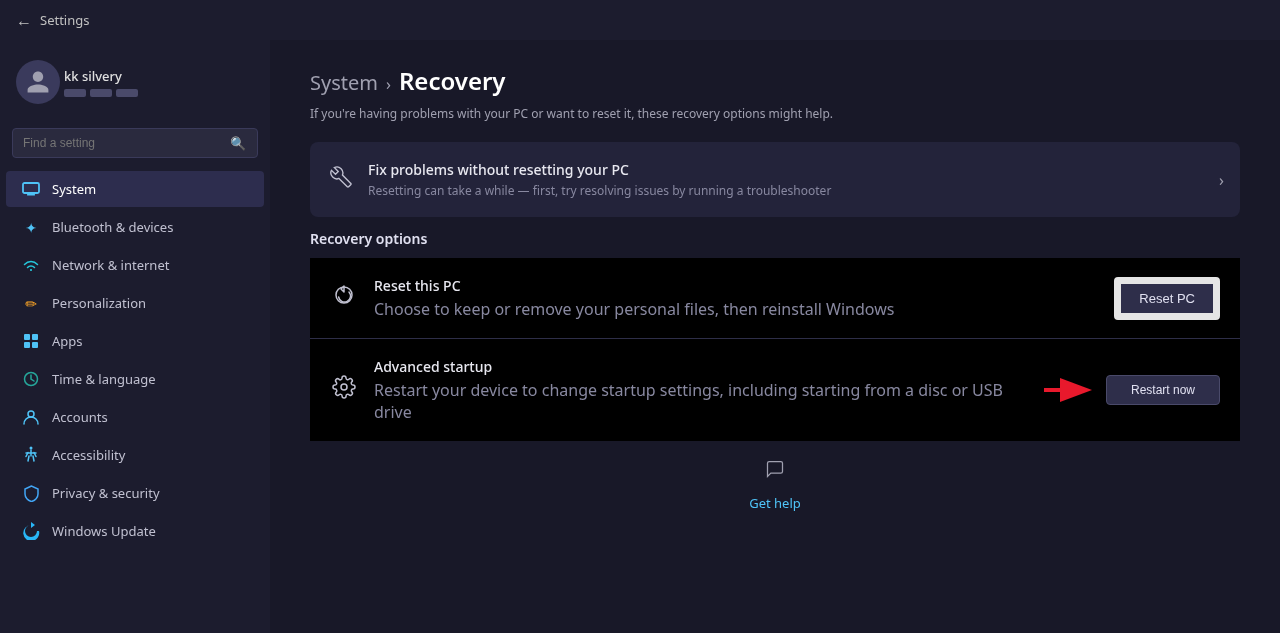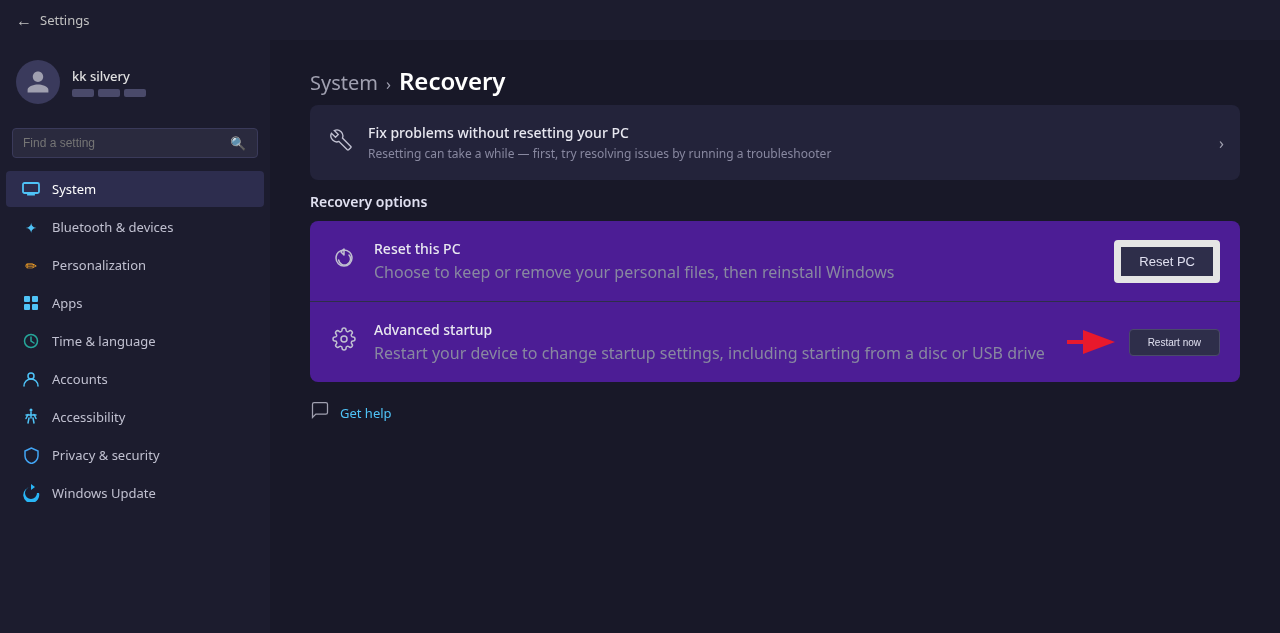--- a/index.html
+++ b/index.html
@@ -50,21 +50,21 @@
       padding: 8px 0;
       flex-shrink: 0;
       overflow-y: auto;
     }
 
     
     .user-profile {
       display: flex;
       align-items: center;
       padding: 12px 16px;
-      gap: 12px;
+      gap: 4px;
       margin-bottom: 8px;
     }
     .avatar {
       width: 44px;
       height: 44px;
       border-radius: 50%;
       background: #3a3a5c;
       display: flex;
       align-items: center;
       justify-content: center;
@@ -232,22 +232,22 @@
     
     .section-title {
       font-size: 14px;
       font-weight: 600;
       color: #e0e0f0;
       margin-bottom: 10px;
     }
 
     
     .recovery-options {
-      background: #4c1d95;
-      border-radius: 8px;
+      background: #000000;
+      border-radius: 0;
       overflow: hidden;
     }
     .recovery-option {
       display: flex;
       align-items: center;
       padding: 18px 20px;
       gap: 16px;
       border-bottom: 1px solid #2e2e48;
     }
     .recovery-option:last-child {
@@ -284,39 +284,40 @@
       color: #e0e0f0;
       font-size: 13px;
       padding: 7px 18px;
       border-radius: 4px;
       cursor: pointer;
     }
     .btn-restart {
       background: #2e2e4a;
       border: 1px solid #4a4a6a;
       color: #e0e0f0;
-      font-size: 10px;
-      padding: 7px 18px;
+      font-size: 12px;
+      padding: 7px 24px;
       border-radius: 4px;
       cursor: pointer;
     }
 
     
     .arrow-indicator {
       display: flex;
       align-items: center;
     }
 
     
     .get-help {
       display: flex;
       align-items: center;
       gap: 10px;
       padding: 18px 0;
       cursor: pointer;
+      flex-direction: column;
     }
     .get-help-icon {
       font-size: 18px;
       color: #a0a0b0;
     }
     .get-help-text {
       color: #4fc3f7;
       font-size: 13px;
     }
   </style>
@@ -364,20 +365,30 @@
         </svg>
       </span>
       <span>System</span>
     </div>
 
     <div class="nav-item">
       <span class="nav-icon blue">✦</span>
       <span>Bluetooth &amp; devices</span>
     </div>
 
+    <div class="nav-item">
+      <span class="nav-icon cyan">
+        <svg width="18" height="16" viewBox="0 0 18 16" fill="none">
+          <path d="M9 14c.6 0 1-.4 1-1s-.4-1-1-1-1 .4-1 1 .4 1 1 1z" fill="#26c6da"></path>
+          <path d="M5.5 10.5c.9-1 2.2-1.5 3.5-1.5s2.6.6 3.5 1.5" stroke="#26c6da" stroke-width="1.5" fill="none" stroke-linecap="round"></path>
+          <path d="M2.5 7.5C4.3 5.6 6.5 4.5 9 4.5s4.7 1.1 6.5 3" stroke="#26c6da" stroke-width="1.5" fill="none" stroke-linecap="round"></path>
+        </svg>
+      </span>
+      <span>Network &amp; internet</span>
+    </div>
 
     <div class="nav-item">
       <span class="nav-icon orange">✏</span>
       <span>Personalization</span>
     </div>
 
     <div class="nav-item">
       <span class="nav-icon blue">
         <svg width="16" height="16" viewBox="0 0 16 16" fill="none">
           <rect x="1" y="1" width="6" height="6" rx="1" fill="#4fc3f7"></rect>
@@ -440,20 +451,21 @@
     </div>
   </div>
 
   <div class="content">
 
     <div class="page-header">
       <span class="breadcrumb-system">System</span>
       <span class="breadcrumb-arrow">›</span>
       <h1 class="page-title">Recovery</h1>
     </div>
+    <p class="page-subtitle">If you're having problems with your PC or want to reset it, these recovery options might help.</p>
 
     <div class="fix-card">
       <div class="fix-card-inner">
         <span class="fix-card-icon">
           <svg width="22" height="22" viewBox="0 0 24 24" fill="none">
             <path d="M22.7 19l-9.1-9.1c.9-2.3.4-5-1.5-6.9-2-2-5-2.4-7.4-1.3L9 6 6 9 1.6 4.7C.4 7.1.9 10.1 2.9 12.1c1.9 1.9 4.6 2.4 6.9 1.5l9.1 9.1c.4.4 1 .4 1.4 0l2.3-2.3c.5-.4.5-1.1.1-1.4z" stroke="#c0c0d0" stroke-width="1.5" fill="none"></path>
           </svg>
         </span>
         <div class="fix-card-text">
           <h3>Fix problems without resetting your PC</h3>

